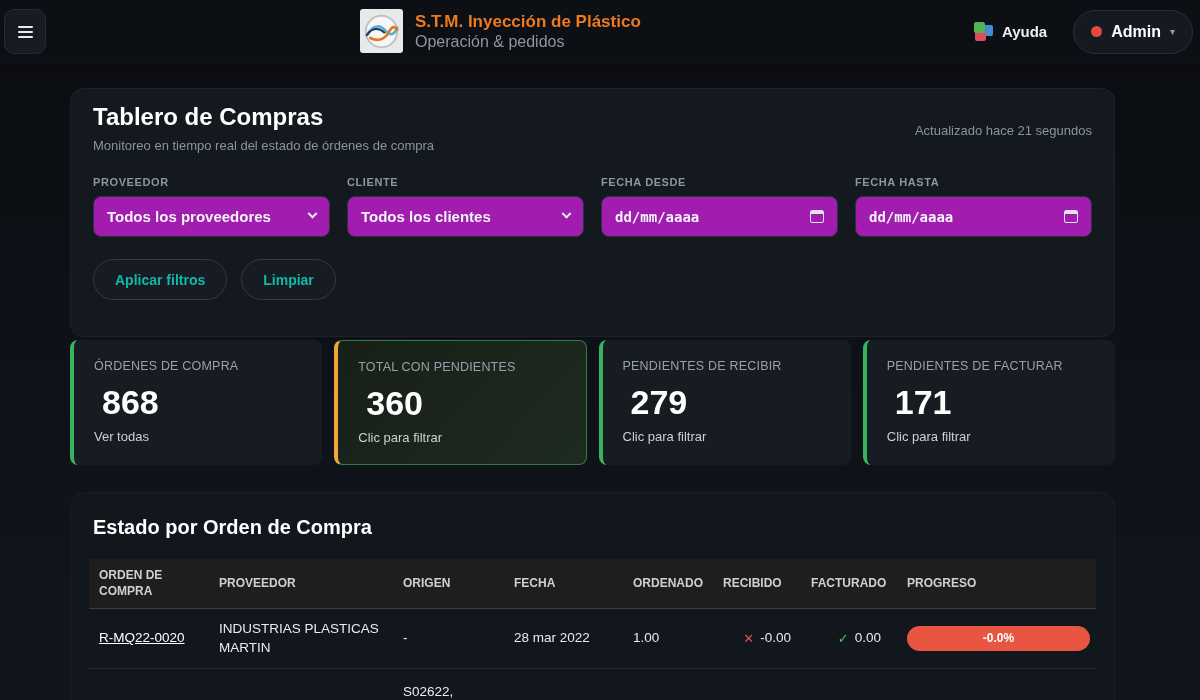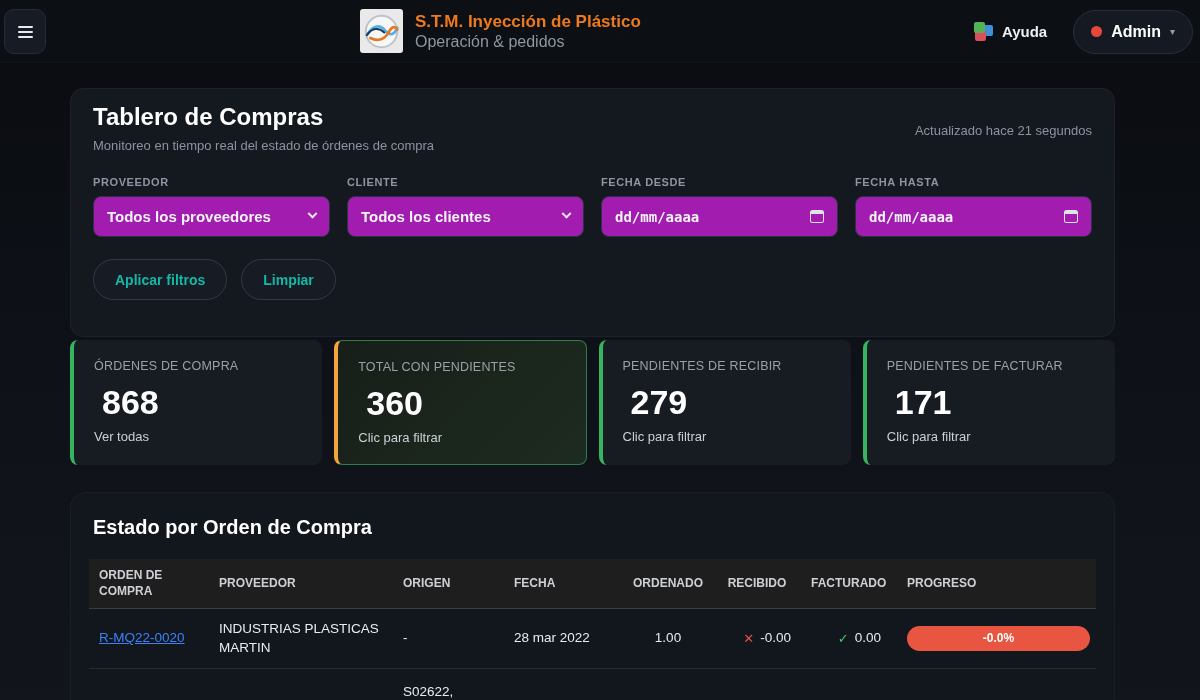--- a/index.html
+++ b/index.html
@@ -76,23 +76,23 @@
           background:#12161d; border:1px solid rgba(255,255,255,0.035); border-radius:16px;
           padding:23px 18px 0; }
   .table-title { font-size:20px; font-weight:bold; color:#ffffff; margin:0 4px 20px; }
   .grid-row { display:grid; grid-template-columns:120px 184px 111px 119px 90px 88px 90px 1fr; }
   .thead { background:#1f1e1e; min-height:50px; align-items:center;
           border-bottom:1px solid #3a3e44; }
   .th { font-size:12px; font-weight:bold; color:#cdd0d5; padding:8px 10px; line-height:1.3; }
   .trow { min-height:60px; align-items:center; border-bottom:1px solid #262b33; }
   .trow2 { min-height:80px; align-items:start; }
   .td { font-size:13.5px; color:#e9ebef; padding:8px 10px; line-height:1.35; }
-  .td.num, .th.num { text-align:center; }
+  .td.num, .th.num { text-align:left; }
   .td.status { display:flex; justify-content:flex-end; align-items:center; gap:6px; }
-  .order-link { color:#3b82f6; text-decoration:underline; cursor:pointer; }
+  .order-link { color:#ffffff; text-decoration:underline; cursor:pointer; }
   .x-icon { color:#e05252; font-size:13px; }
   .check-icon { color:#3ecf6a; font-size:13px; }
   .progress-cell { padding:8px 6px 8px 16px; }
   .progress-pill { height:25px; border-radius:13px; background:#e85540; display:flex;
           align-items:center; justify-content:center; }
   .progress-label { font-size:12px; font-weight:bold; color:#ffffff; }
   .trow2 .td { padding-top:14px; }
 </style>
 </head>
 <body>

